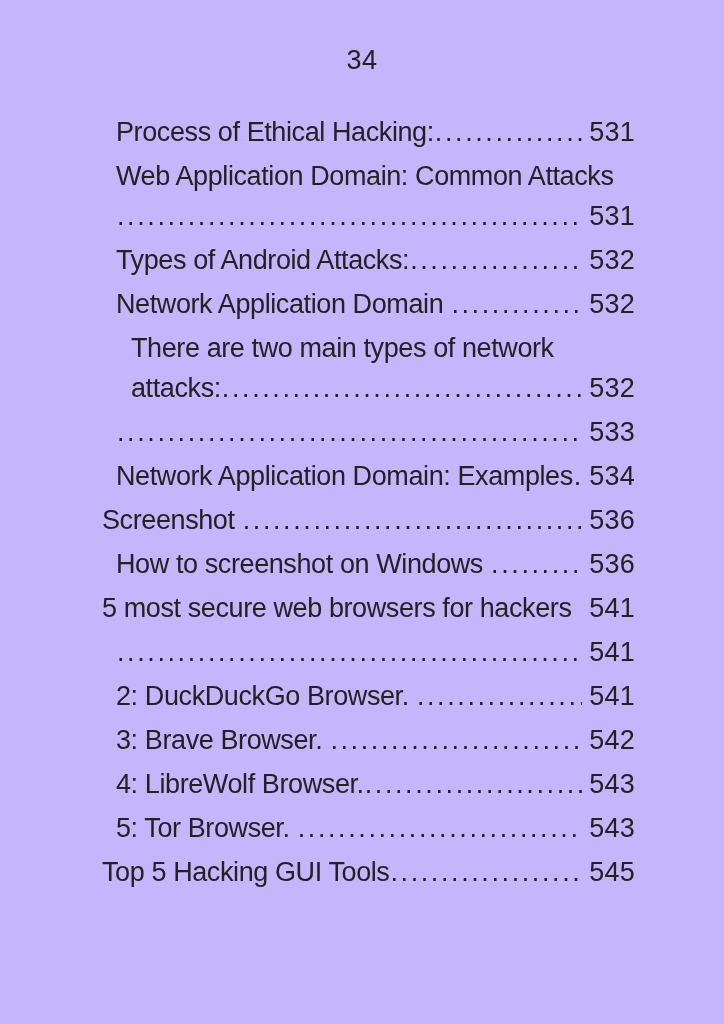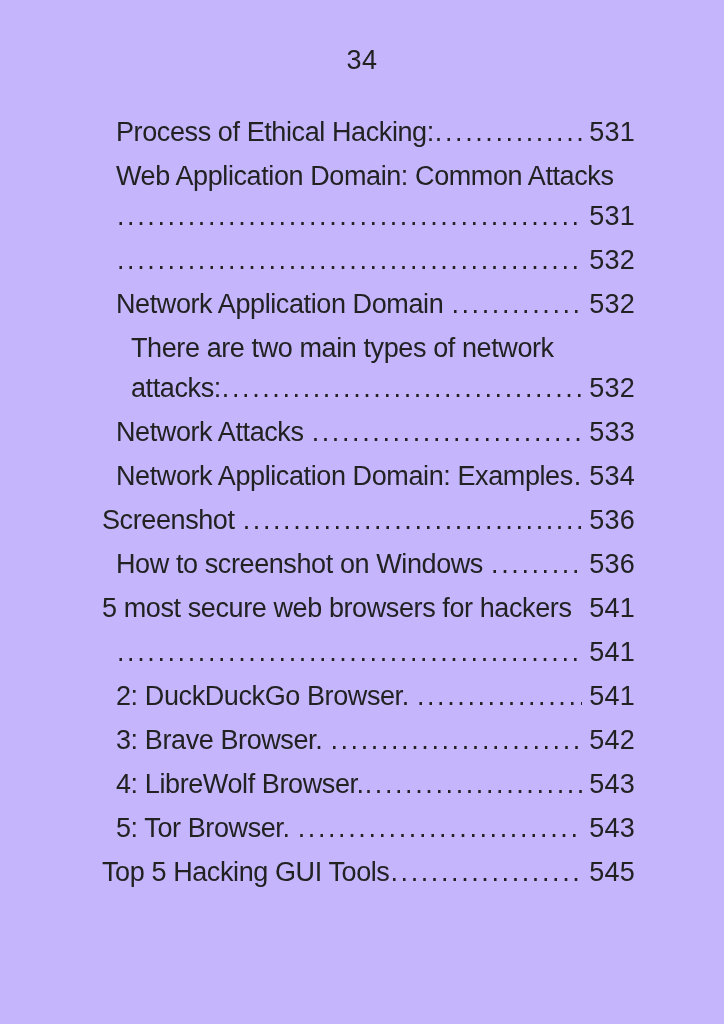--- a/index.html
+++ b/index.html
@@ -81,20 +81,21 @@
           <span class="entry-text">Web Application Domain: Common Attacks</span>
         </div>
         <div class="toc-line">
           <span class="entry-text"></span>
           <span class="dot-leader">..........................................................................................</span>
           <span class="page-ref">531</span>
         </div>
       </div>
       <div class="toc-entry level-1">
         <div class="toc-line">
+          <span class="entry-text">Types of Android Attacks:</span>
           <span class="dot-leader">..........................................................................................</span>
           <span class="page-ref">532</span>
         </div>
       </div>
       <div class="toc-entry level-1">
         <div class="toc-line">
           <span class="entry-text">Network Application Domain </span>
           <span class="dot-leader">..........................................................................................</span>
           <span class="page-ref">532</span>
         </div>
@@ -104,21 +105,20 @@
           <span class="entry-text">There are two main types of network</span>
         </div>
         <div class="toc-line">
           <span class="entry-text">attacks:</span>
           <span class="dot-leader">..........................................................................................</span>
           <span class="page-ref">532</span>
         </div>
       </div>
       <div class="toc-entry level-1">
         <div class="toc-line">
-          <span class="entry-text">Network Attacks </span>
           <span class="dot-leader">..........................................................................................</span>
           <span class="page-ref">533</span>
         </div>
       </div>
       <div class="toc-entry level-1">
         <div class="toc-line">
           <span class="entry-text">Network Application Domain: Examples</span>
           <span class="dot-leader">..........................................................................................</span>
           <span class="page-ref">534</span>
         </div>

